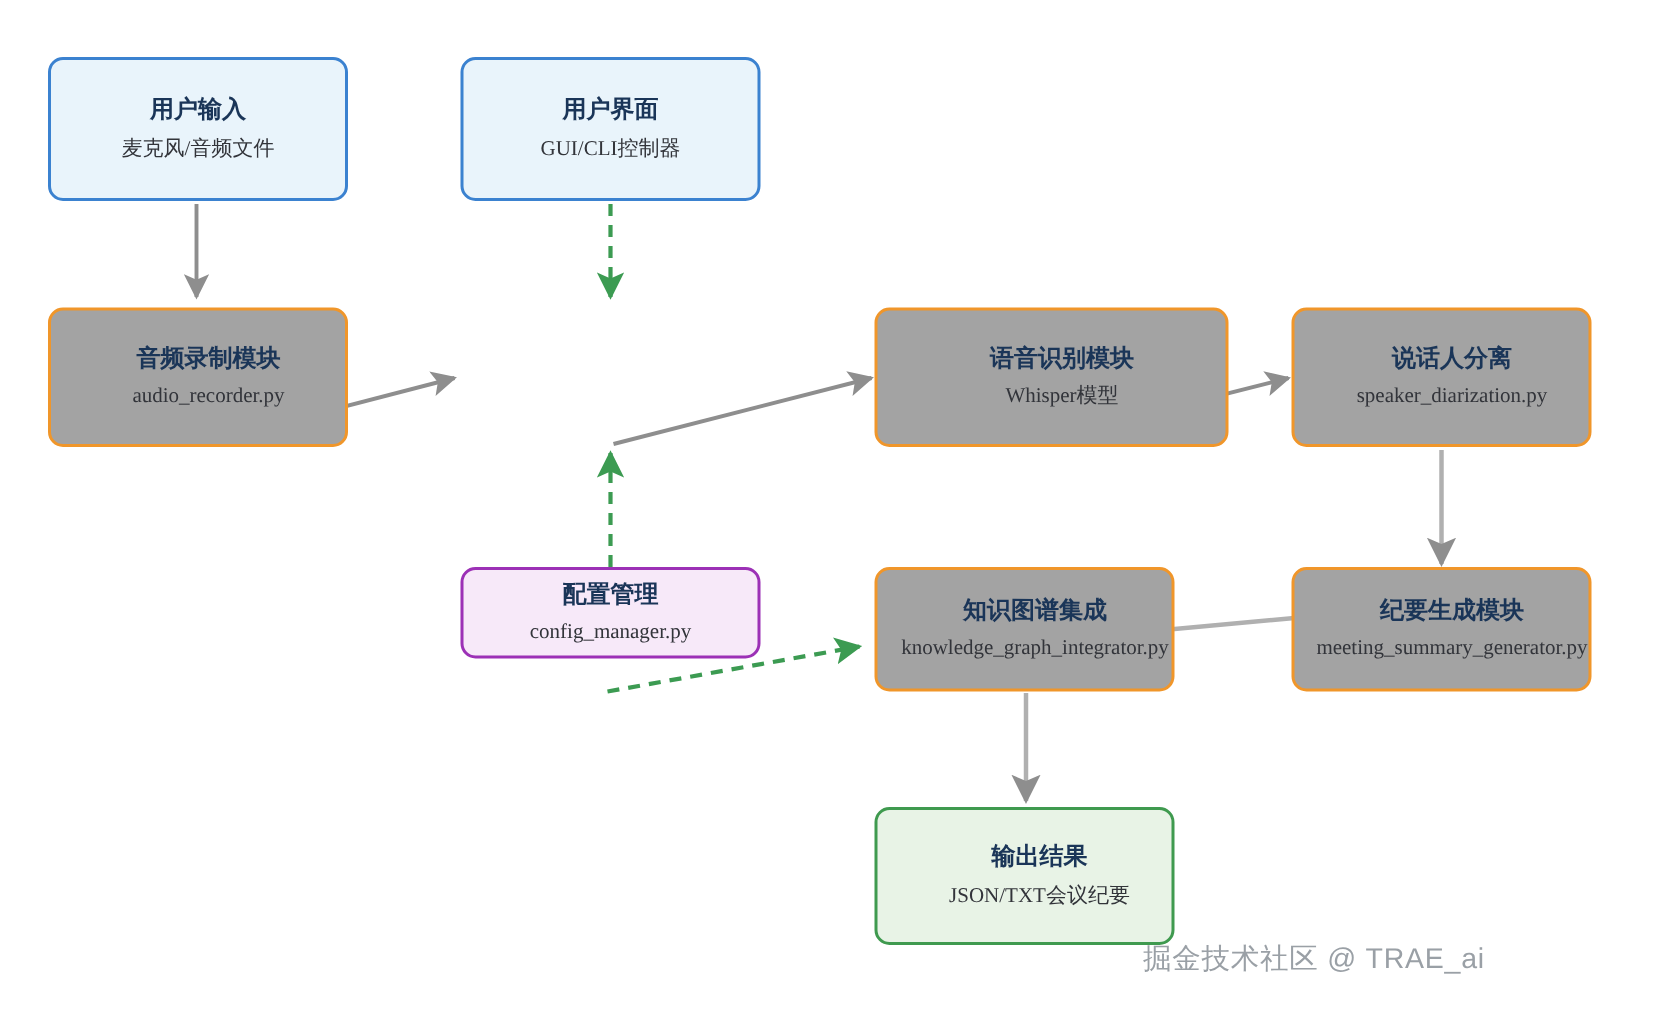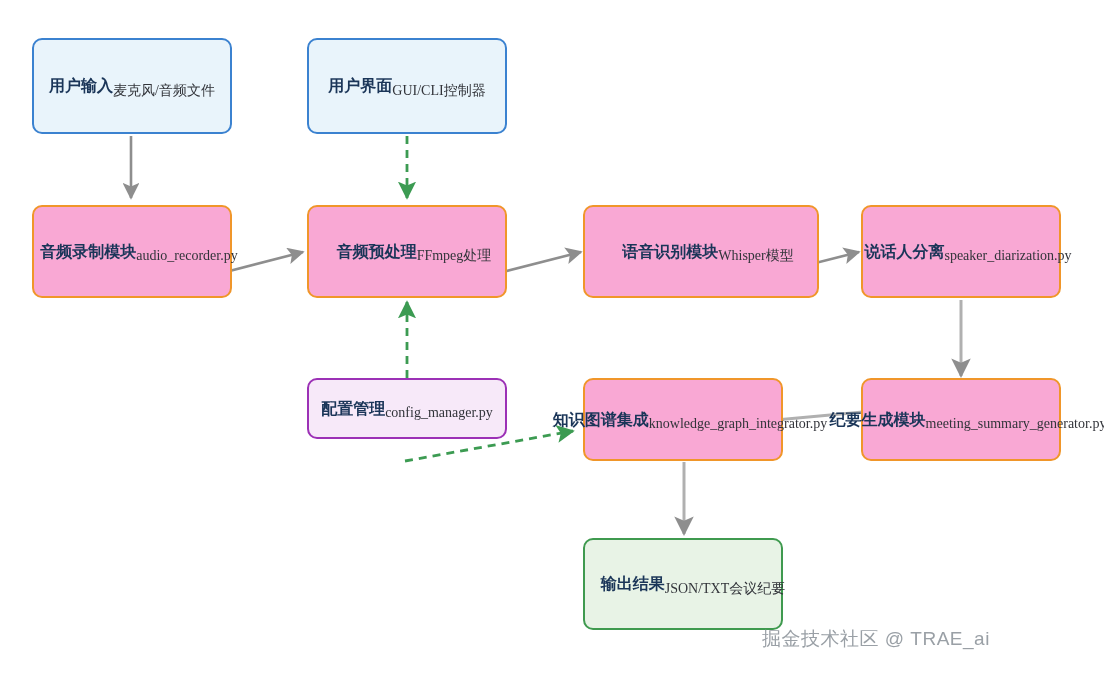--- a/index.html
+++ b/index.html
@@ -24,40 +24,41 @@
     width: 1104px;
     height: 678px;
   }
   .node {
     position: absolute;
     box-sizing: border-box;
     border-radius: 10px;
     border-width: 2px;
     border-style: solid;
     display: flex;
+    flex-direction: column;
     align-items: center;
     justify-content: center;
     z-index: 5;
   }
   .node .title {
     font-weight: bold;
     font-size: 16px;
     color: #1a3558;
     line-height: 1.1;
     white-space: nowrap;
   }
   .node .subtitle {
     font-size: 14px;
     color: #32343a;
     line-height: 1.1;
     white-space: nowrap;
     margin-top: 9px;
   }
   .node.blue   { background:#e9f4fb; border-color:#3b82d0; }
-  .node.orange { background:#f9a8d4; border-color:#f0962a;padding-left:14px; }
+  .node.orange { background:#a3a3a3; border-color:#f0962a;padding-left:14px; }
   .node.purple { background:#f7e9f9; border-color:#9c31b6; }
   .node.green  { background:#e8f3e6; border-color:#3f9a4f; }
 
   .overflow .subtitle {
     overflow: visible;
   }
 
   #watermark {
     position: absolute;
     left: 762px;
@@ -114,24 +115,20 @@
   <div class="node blue" style="left:307px; top:38px; width:200px; height:96px;">
     <div class="title">用户界面</div>
     <div class="subtitle">GUI/CLI控制器</div>
   </div>
 
   <div class="node orange" style="left:32px; top:205px; width:200px; height:93px;">
     <div class="title">音频录制模块</div>
     <div class="subtitle">audio_recorder.py</div>
   </div>
 
-  <div class="node orange" style="left:307px; top:205px; width:200px; height:93px;">
-    <div class="title">音频预处理</div>
-    <div class="subtitle">FFmpeg处理</div>
-  </div>
 
   <div class="node orange" style="left:583px; top:205px; width:236px; height:93px;">
     <div class="title">语音识别模块</div>
     <div class="subtitle">Whisper模型</div>
   </div>
 
   <div class="node orange overflow" style="left:861px; top:205px; width:200px; height:93px;">
     <div class="title">说话人分离</div>
     <div class="subtitle">speaker_diarization.py</div>
   </div>

